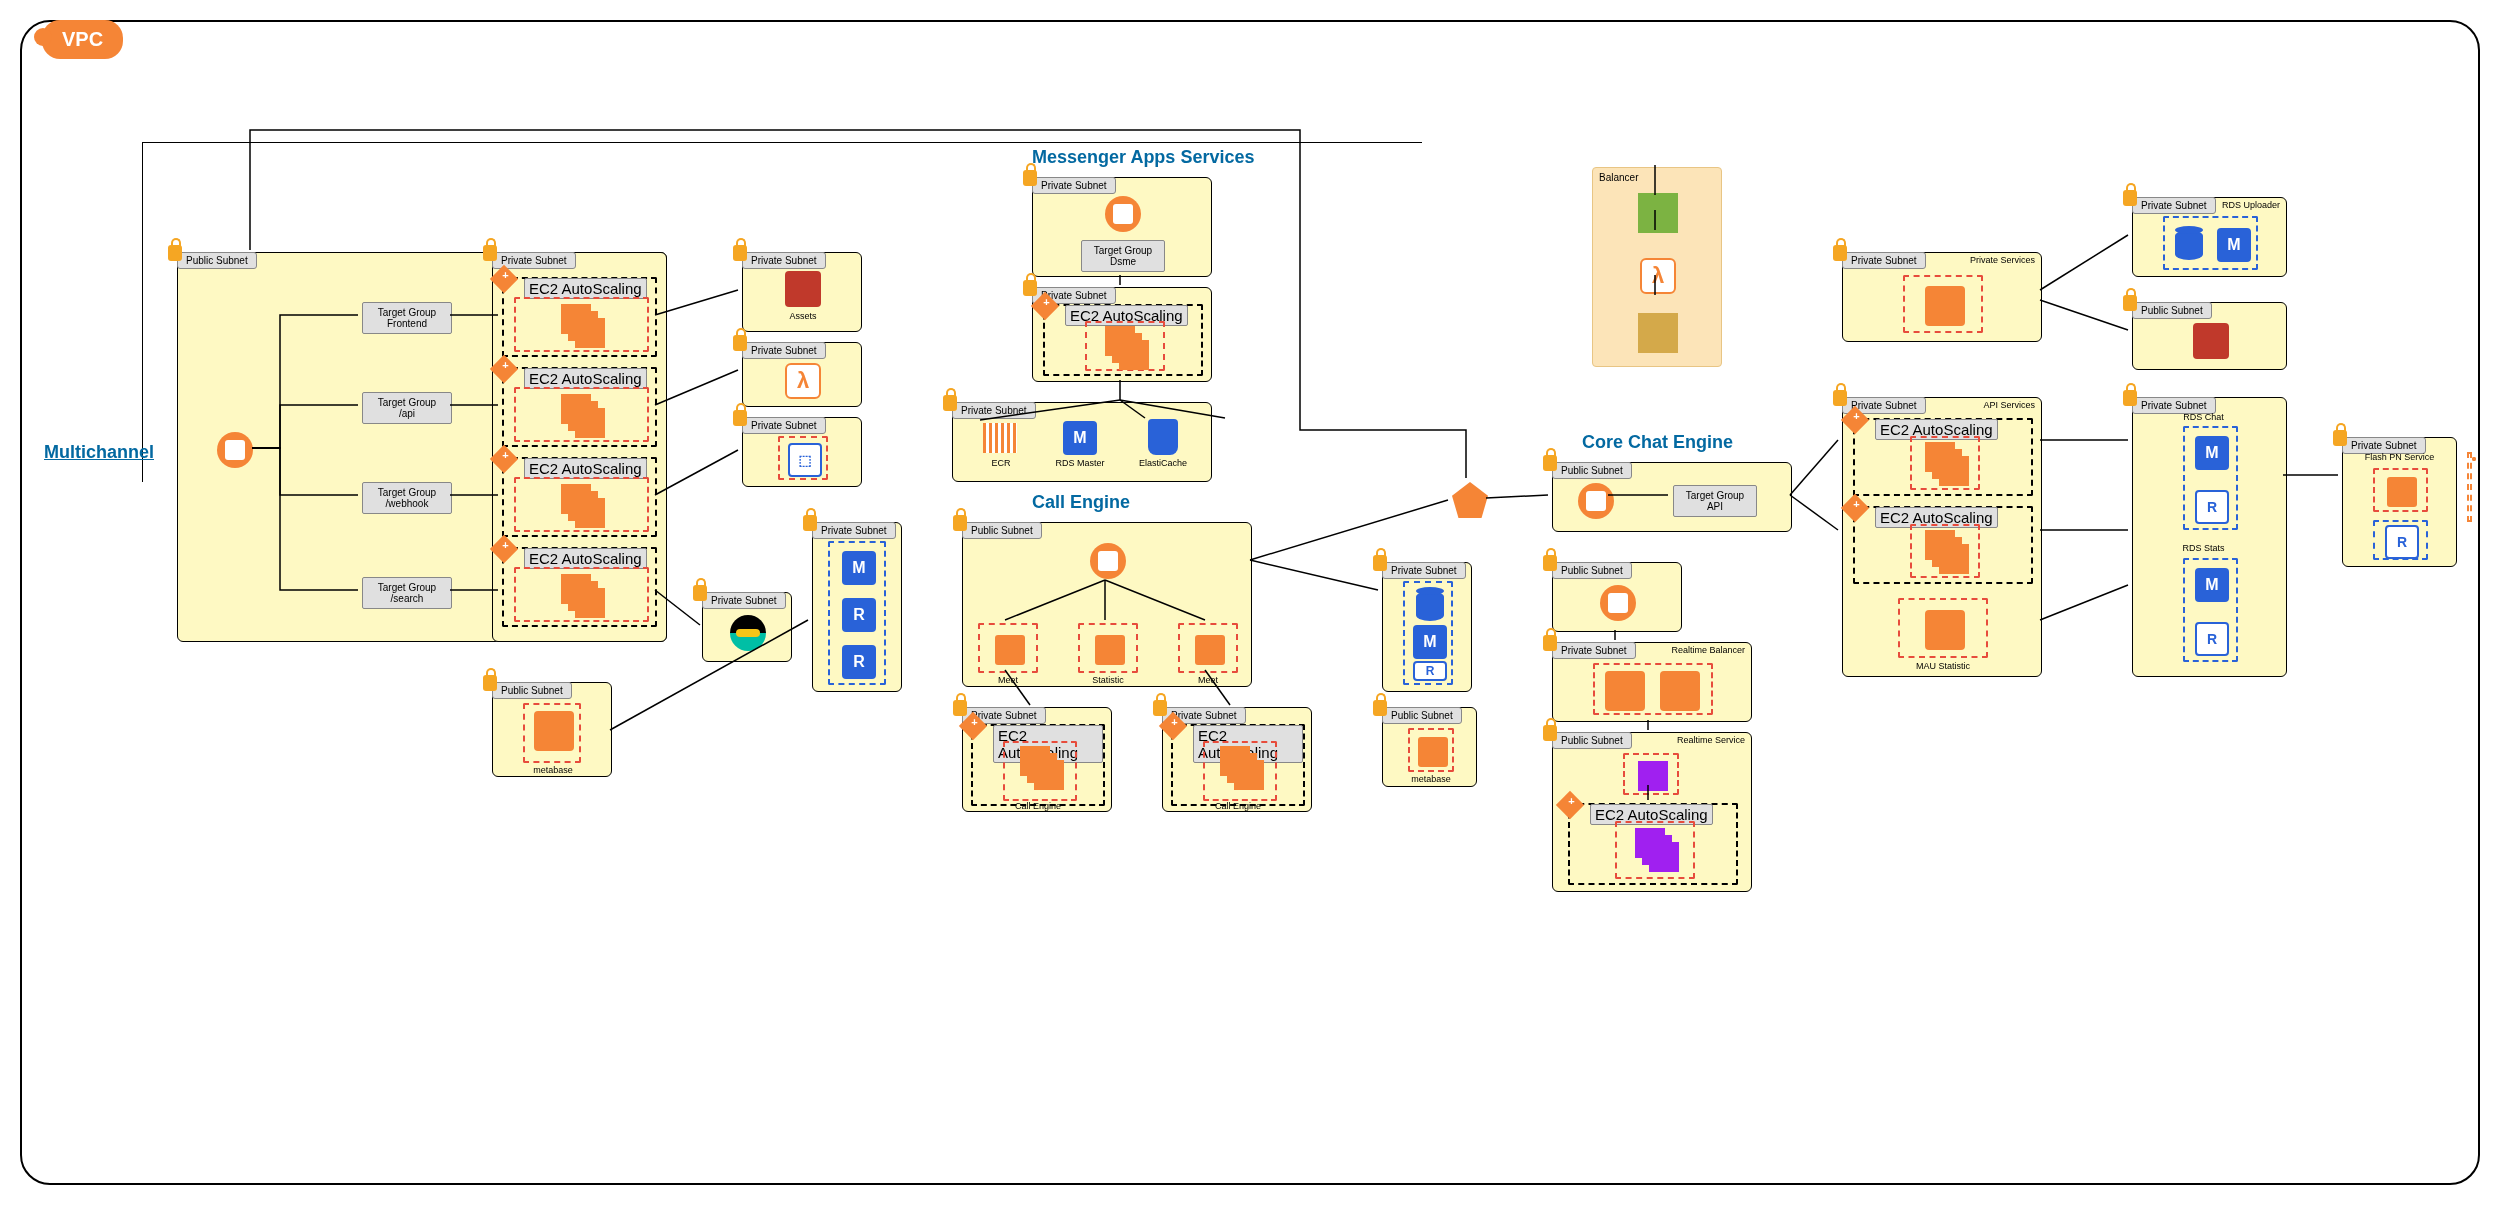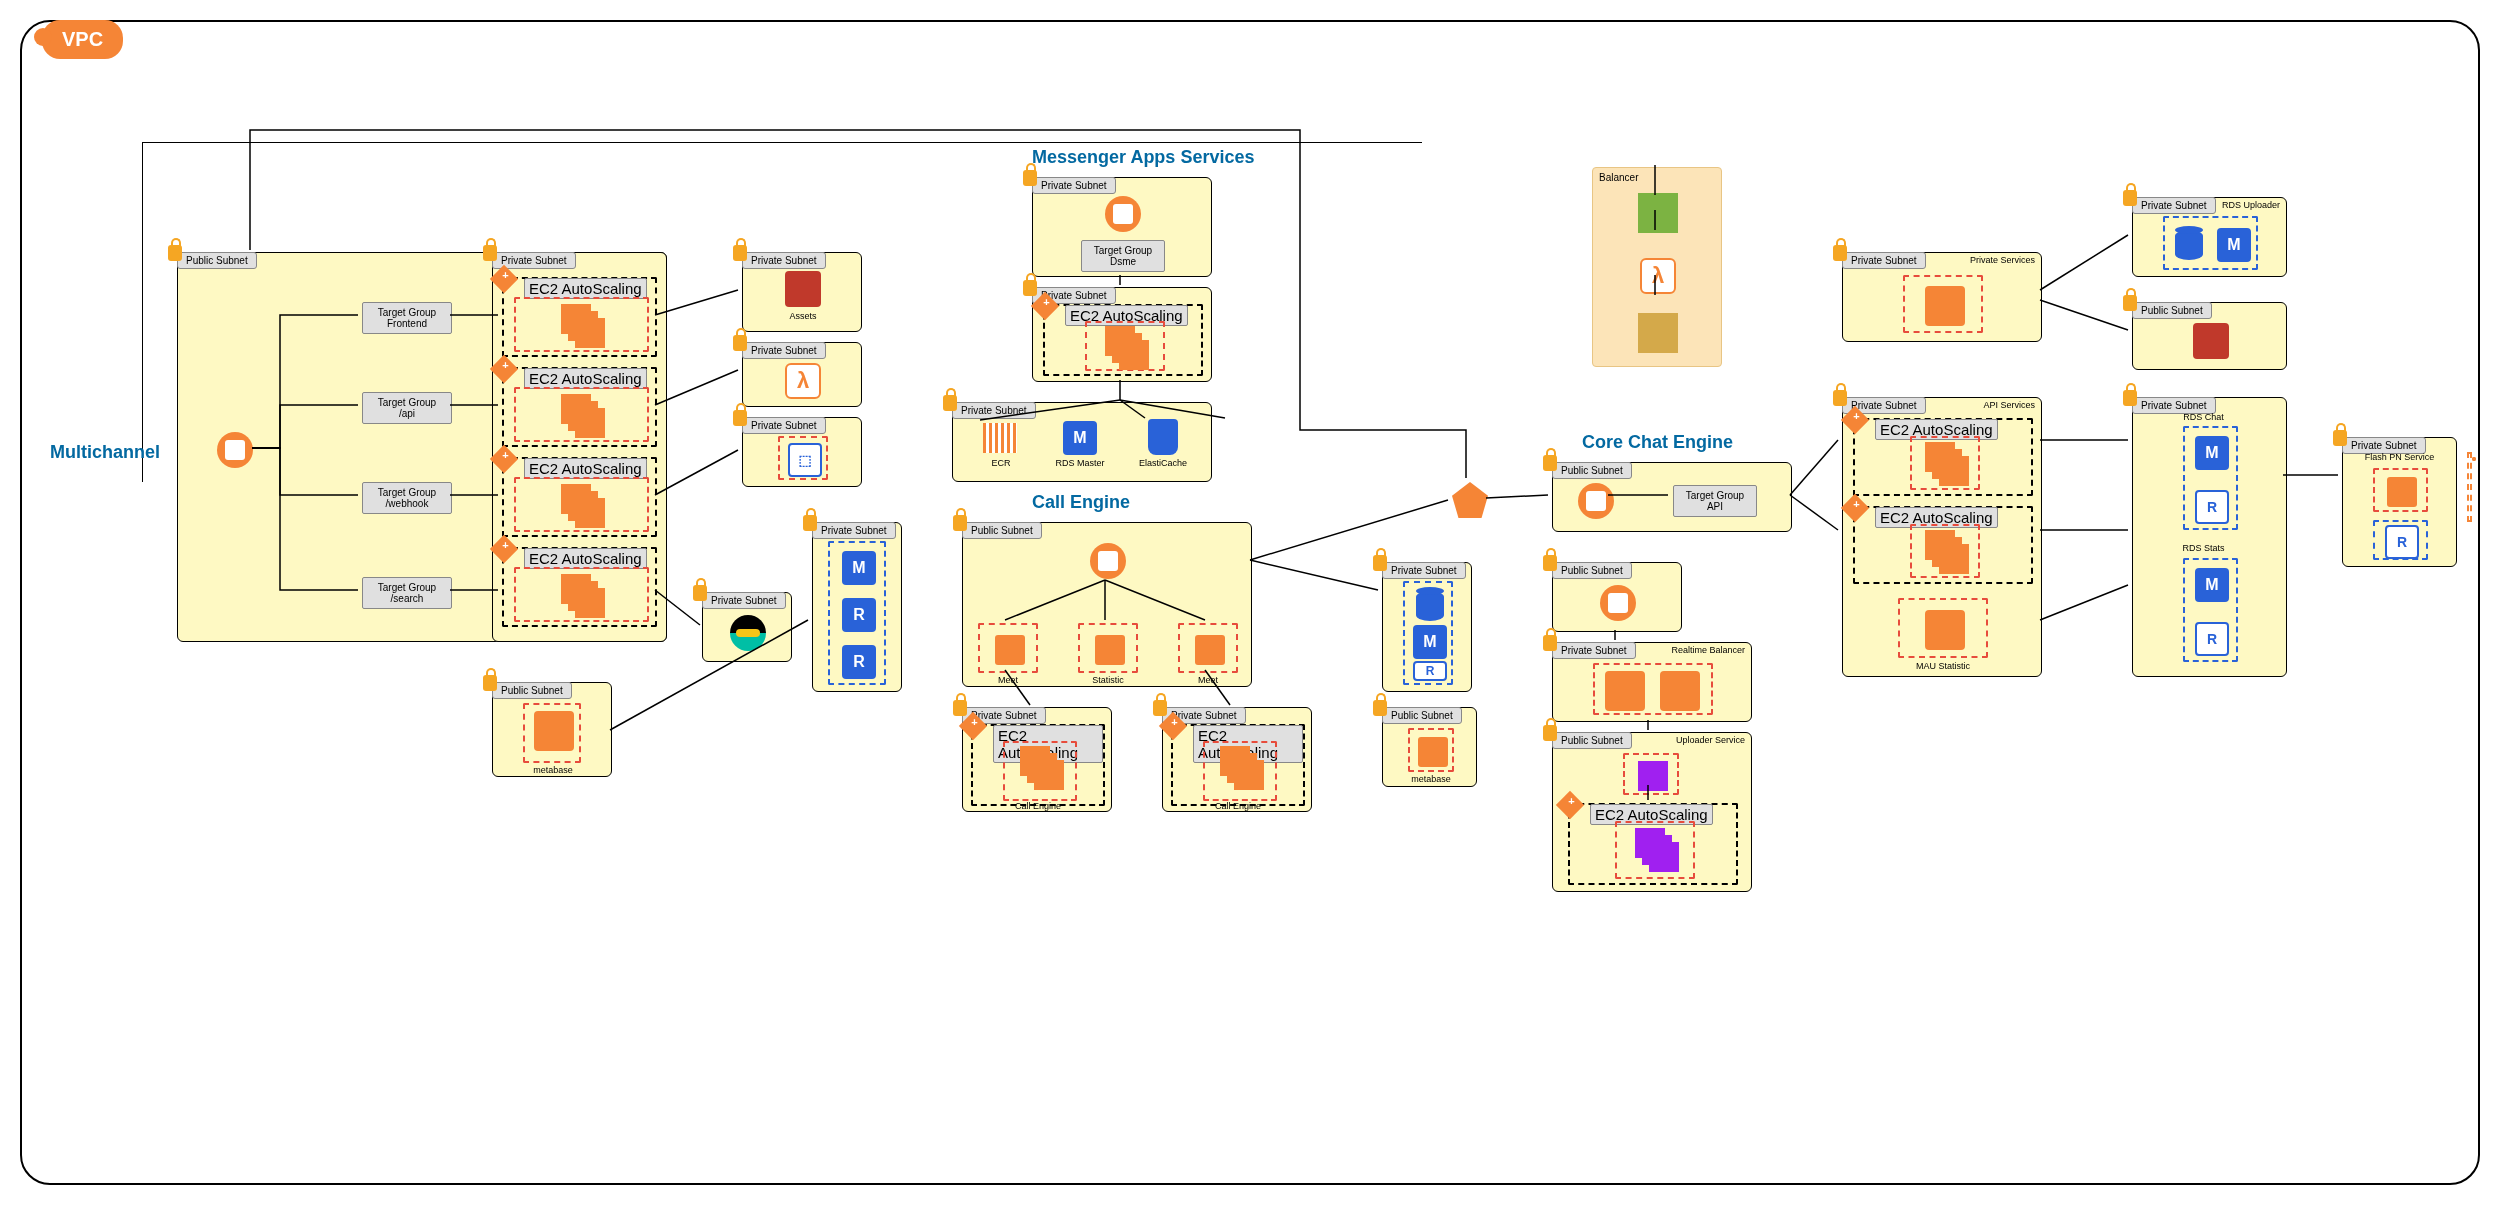--- a/index.html
+++ b/index.html
@@ -51,21 +51,21 @@
 .autoscaling-label { position: absolute; background: #e0e0e0; border: 1px solid #888; padding: 1px 4px; font-size: 15px; border-radius: 2px; }
 </style>
 </head>
 <body>
 
 <div class="vpc-container">
   <div class="vpc-badge">VPC</div>
 
   <div class="outer-group" style="left:120px; top:120px; width:1280px; height:340px; border-bottom:none; border-right:none; pointer-events:none;"></div>
 
-  <div class="section-title" style="left:28px; top:420px;">Multichannel</div>
+  <div class="section-title" style="left:22px; top:420px;text-decoration:underline;">Multichannel</div>
   <div class="section-title" style="left:1010px; top:125px;">Messenger Apps Services</div>
   <div class="section-title" style="left:1010px; top:470px;">Call Engine</div>
   <div class="section-title" style="left:1560px; top:410px;">Core Chat Engine</div>
 
   <div class="subnet-box" style="left:155px; top:230px; width:490px; height:390px;">
     <div class="subnet-lock"></div>
     <div class="subnet-label">Public Subnet</div>
   </div>
   <div class="icon-box" style="left:195px; top:410px;">
       <div class="elb-icon"></div>
@@ -359,21 +359,21 @@
           <div class="orange-fill"></div>
         </div>
       <div class="icon-box" style="left:65px; top:6px;">
           <div class="orange-fill"></div>
         </div>
     </div>
   </div>
   <div class="subnet-box" style="left:1530px; top:710px; width:200px; height:160px;">
     <div class="subnet-lock"></div>
     <div class="subnet-label">Public Subnet</div>
-    <div class="label-txt" style="right:6px; top:2px; font-size:9px;">Uploader Service</div>
+    <div class="label-txt" style="right:6px; top:2px; font-size:9px;">Realtime Service</div>
     <div class="inner-dashed" style="top:20px; left:70px; width:56px; height:42px;">
       <div class="icon-box" style="left:13px; top:6px;">
           <div style="width:30px;height:30px;background:#a020f0;"></div>
         </div>
     </div>
     <div class="inner-dashdot" style="top:70px; left:15px; width:170px; height:82px;">
       <div class="asg-badge"></div>
       <div class="autoscaling-label" style="top:-1px; left:20px;">EC2 AutoScaling</div>
       <div class="inner-dashed" style="top:16px; left:45px; width:80px; height:58px;">
         <div class="icon-box" style="left:18px; top:5px;">

